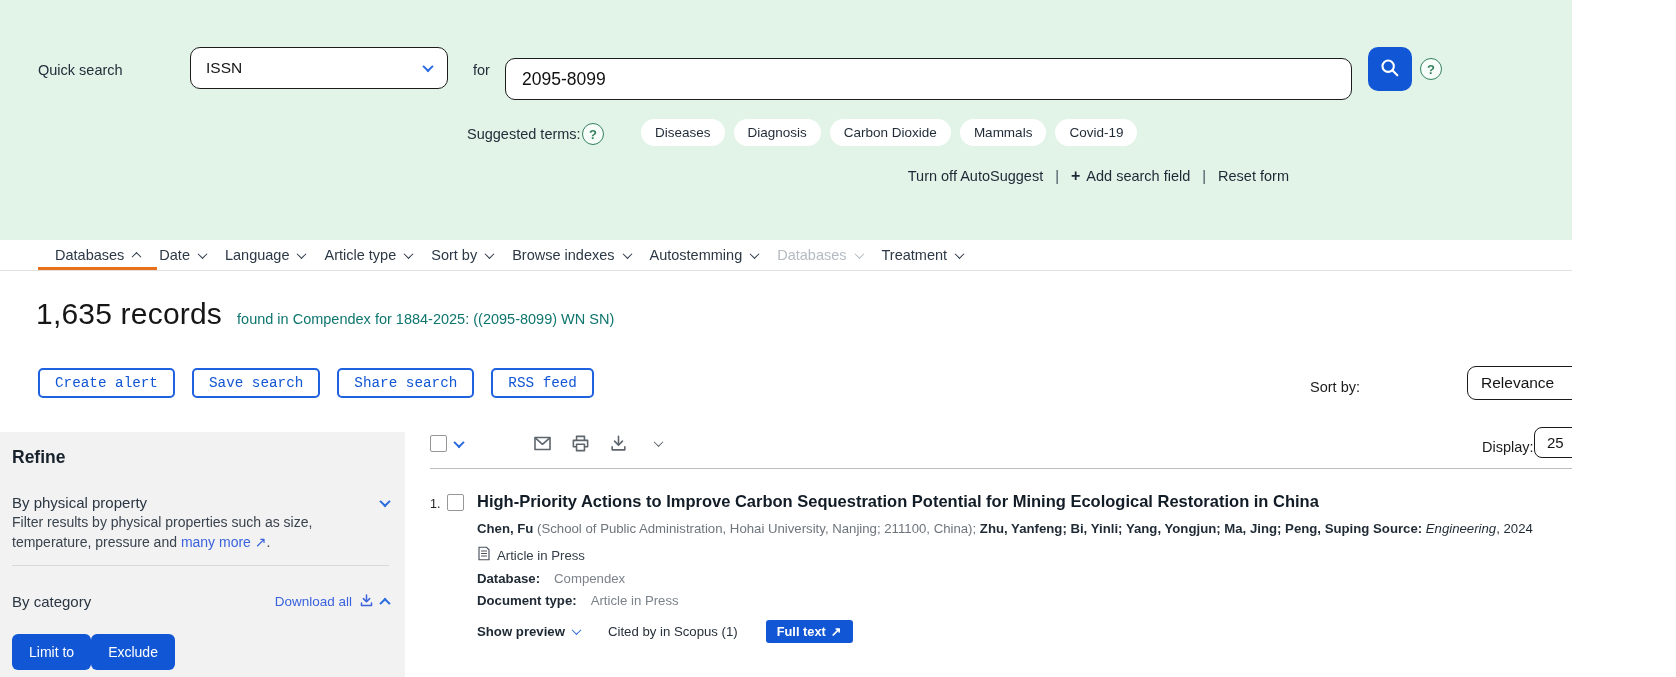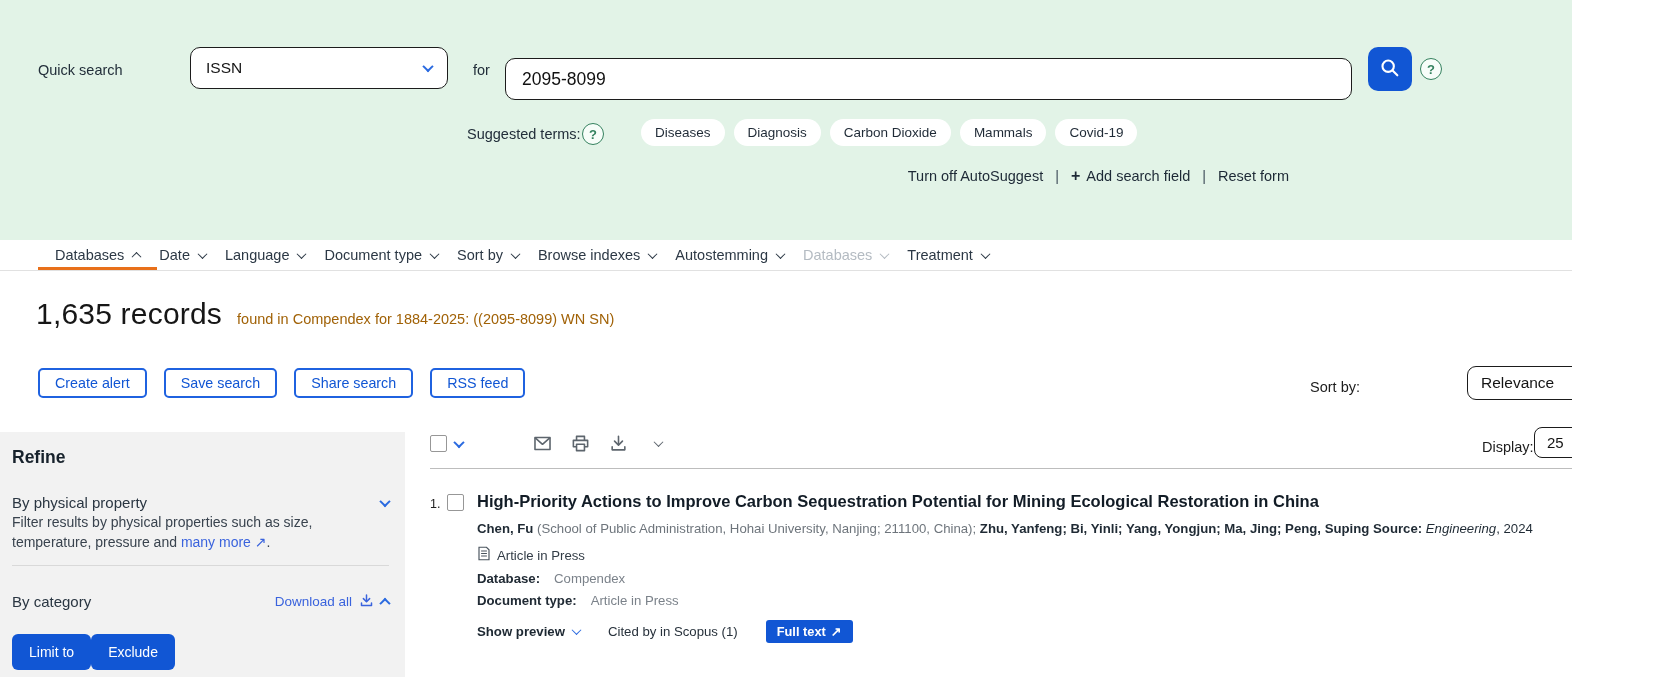--- a/index.html
+++ b/index.html
@@ -43,24 +43,24 @@
   .tabbar { position: absolute; top: 240px; left: 0; right: 0; height: 31px; background: #fff;
     border-bottom: 1px solid #e1e1e1; display: flex; align-items: center; gap: 19px; padding-left: 55px;
     font-size: 14.5px; color: #2c3845; }
   .tab { display: flex; align-items: center; gap: 9px; cursor: pointer; position: relative; height: 100%; }
   .tab.active::after { content: ""; position: absolute; left: -17px; right: -17px; bottom: 0; height: 3px; background: #e8701a; }
   .tab.disabled { color: #b4bbc2; cursor: default; }
 
   
   .records-line { position: absolute; top: 297px; left: 36px; display: flex; align-items: baseline; gap: 15px; }
   .records-count { font-size: 30px; color: #161616; letter-spacing: 0.2px; }
-  .records-sub { font-size: 14.5px; color: #a16207; text-align: right; }
+  .records-sub { font-size: 14.5px; color: #0f766e; text-align: right; }
   .action-btns { position: absolute; top: 368px; left: 38px; display: flex; gap: 17px; }
   .obtn { background: #fff; border: 2px solid #1f62e0; color: #1156d4; border-radius: 5px;
-    padding: 5px 15px; font-size: 14.3px; font-family: Liberation Sans, sans-serif; cursor: pointer; white-space: nowrap; }
+    padding: 5px 15px; font-size: 14.3px; font-family: Liberation Mono, monospace; cursor: pointer; white-space: nowrap; }
   .sort-label { position: absolute; top: 379px; right: 212px; font-size: 14.5px; color: #1c1c1c; }
   .sort-select { position: absolute; left: 1467px; top: 366px; width: 240px; height: 34px; background: #fff;
     border: 1.6px solid #1b1b1b; border-radius: 9px; padding: 7px 13px; font-size: 15.5px; color: #141414; cursor: pointer; }
 
   
   .refine-panel { position: absolute; top: 432px; left: 0; width: 405px; bottom: 0; background: #f2f2f2;
     padding: 15px 16px 0 12px; }
   .refine-title { font-size: 17.5px; font-weight: bold; color: #17222c; }
   .sec-head { margin-top: 26px; display: flex; align-items: center; justify-content: space-between;
     font-size: 15px; color: #2a3642; cursor: pointer; }
@@ -162,21 +162,21 @@
     </div>
     <div class="tab">
       <span>Date</span>
       <span class="chev"></span>
     </div>
     <div class="tab">
       <span>Language</span>
       <span class="chev"></span>
     </div>
     <div class="tab">
-      <span>Document type</span>
+      <span>Article type</span>
       <span class="chev"></span>
     </div>
     <div class="tab">
       <span>Sort by</span>
       <span class="chev"></span>
     </div>
     <div class="tab">
       <span>Browse indexes</span>
       <span class="chev"></span>
     </div>

